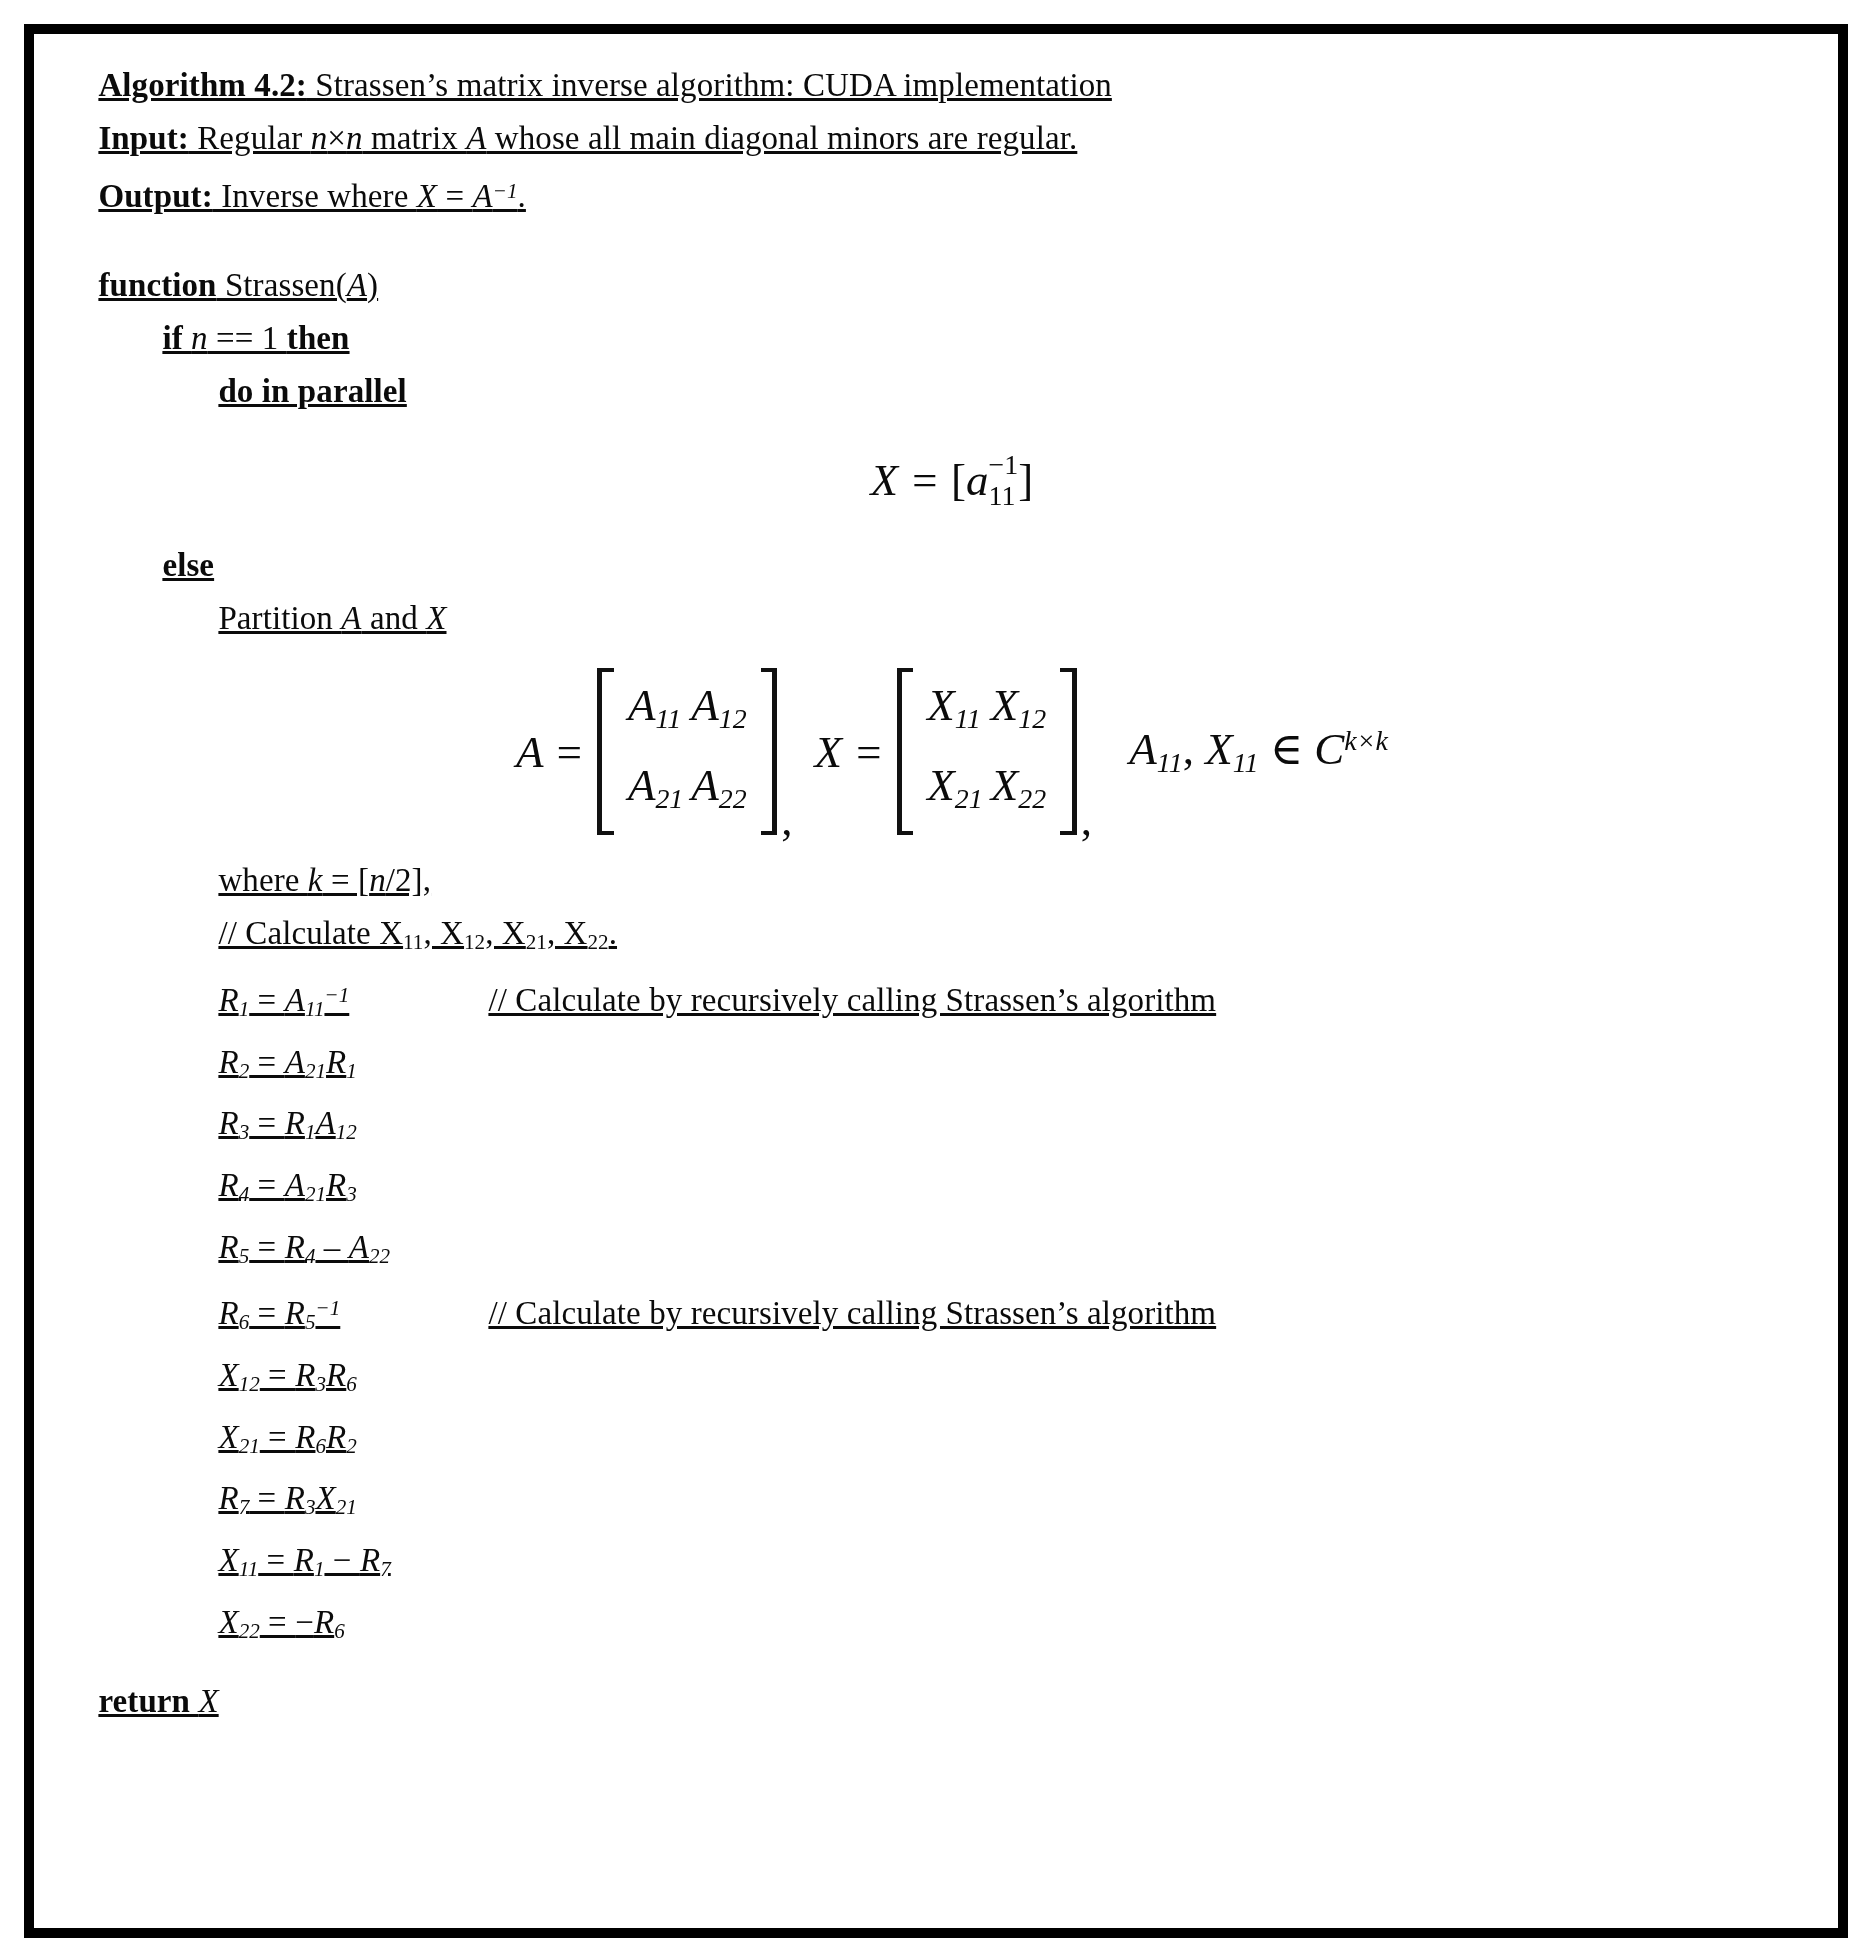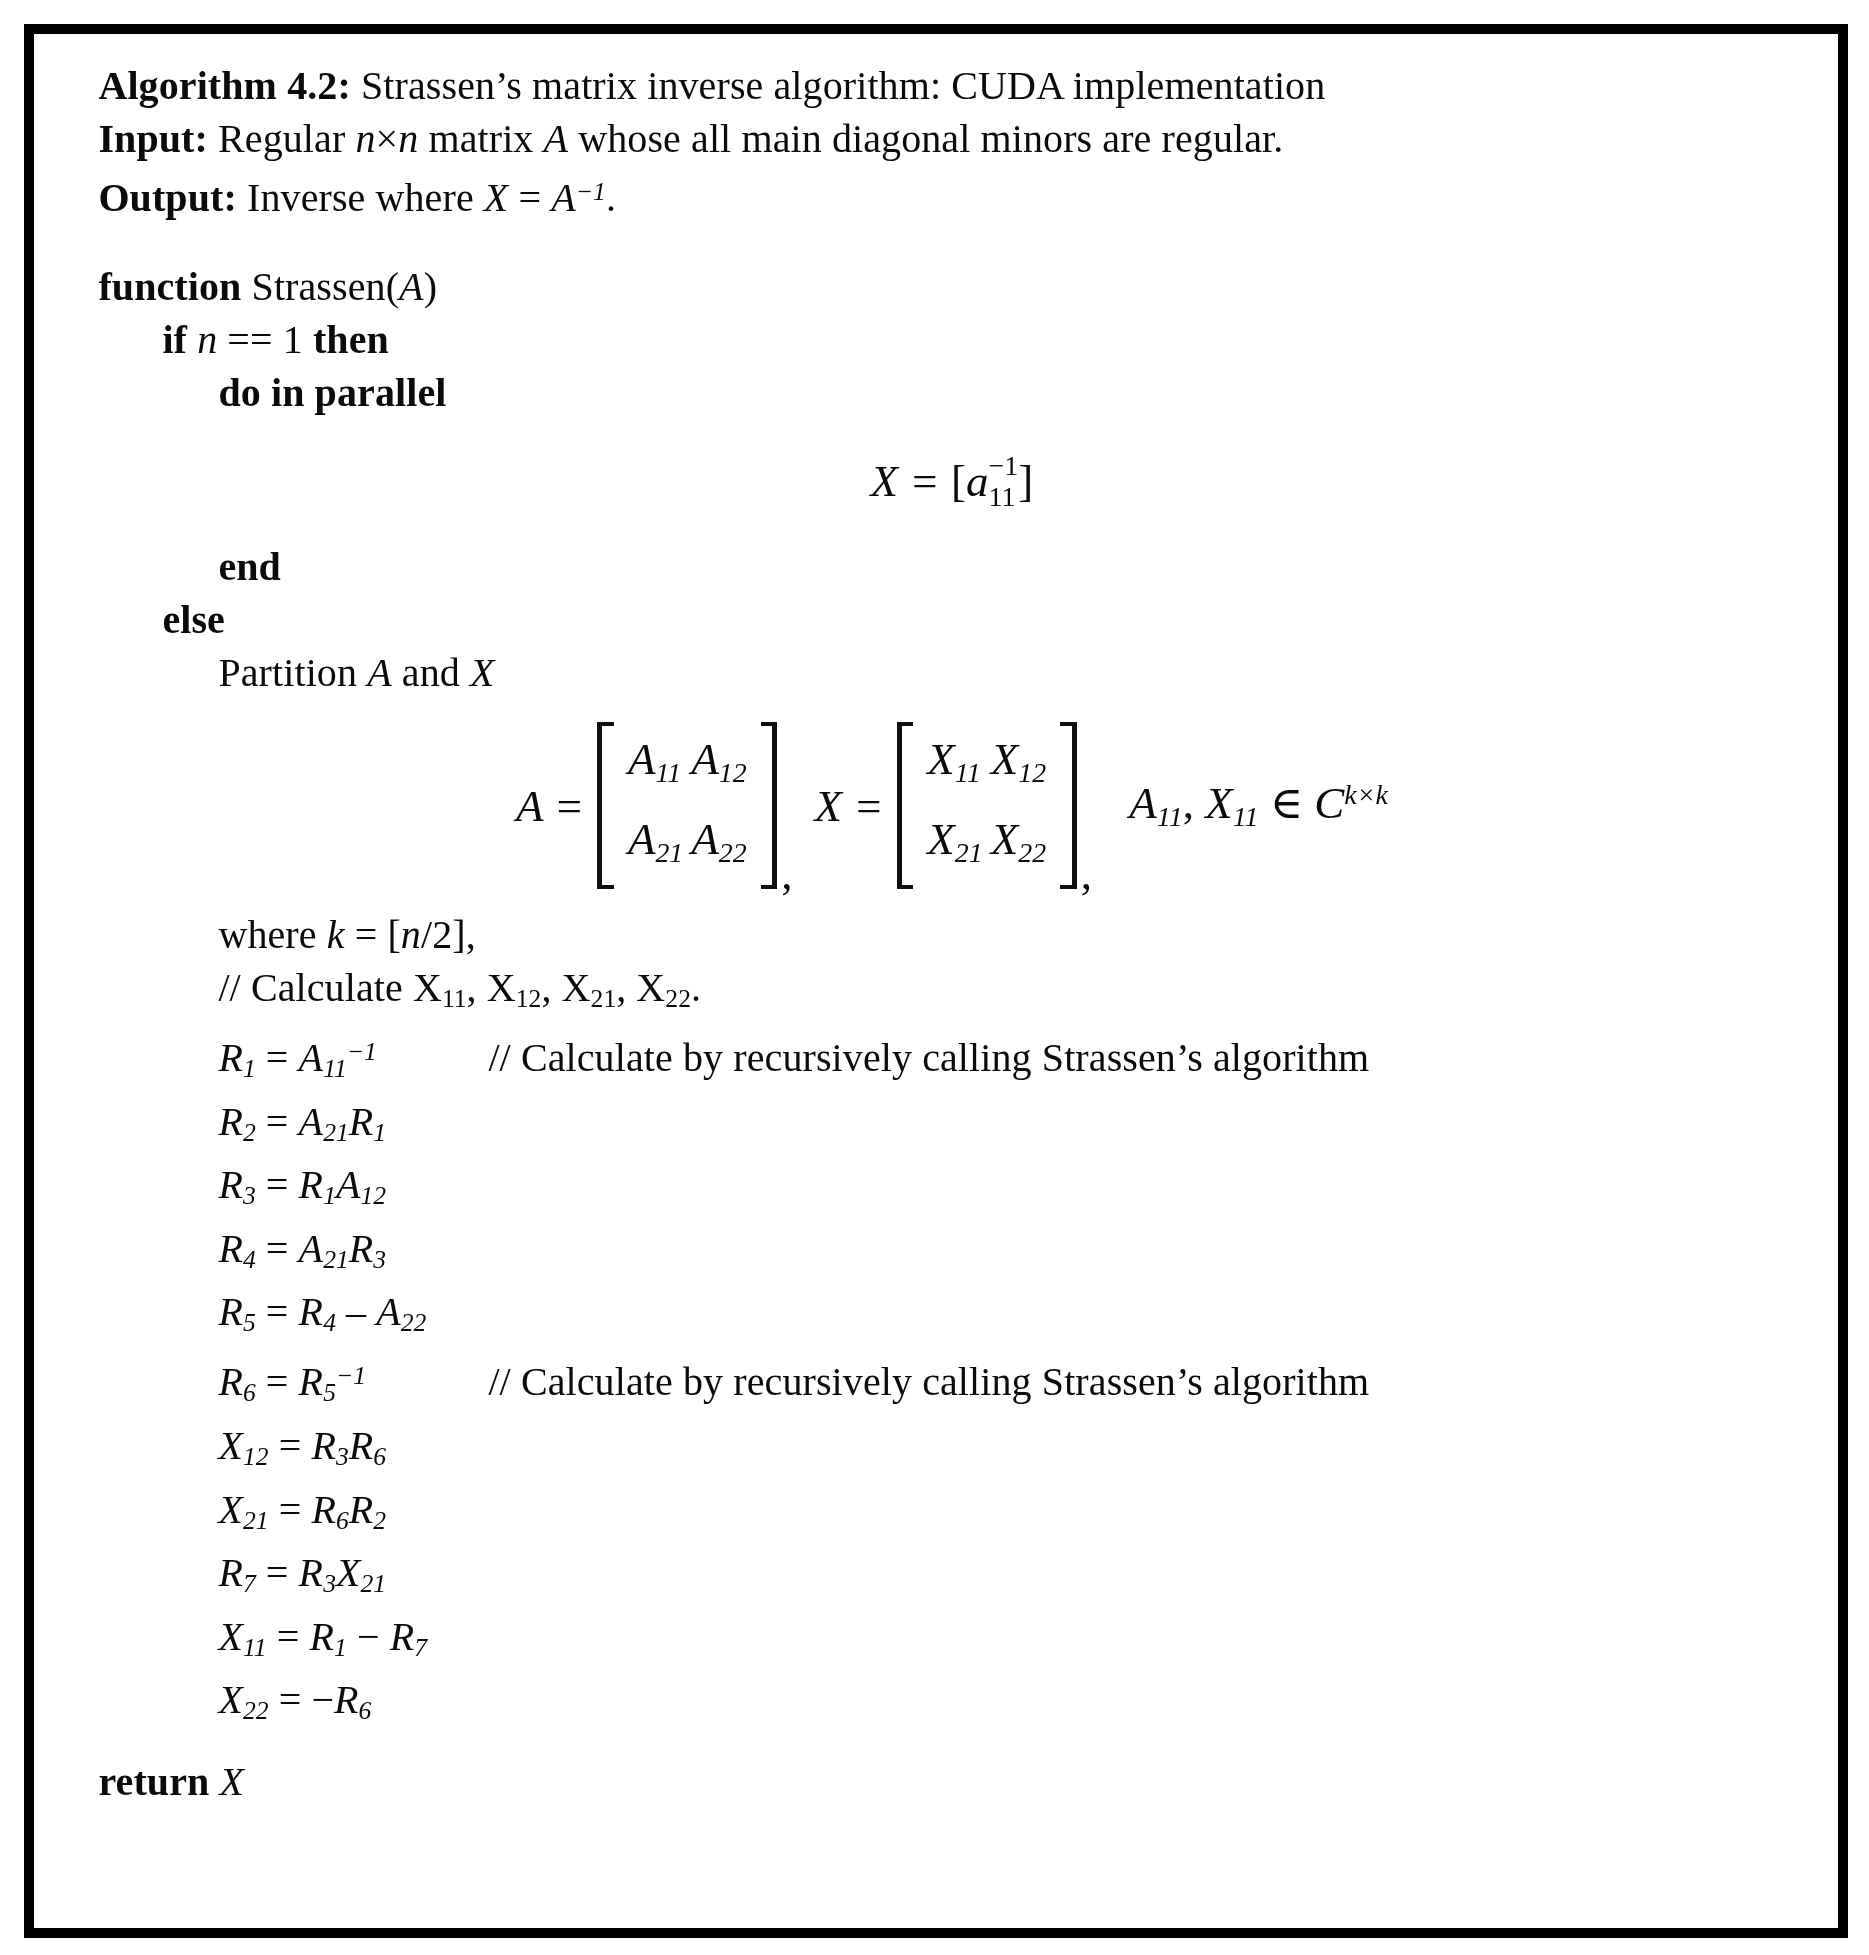--- a/index.html
+++ b/index.html
@@ -31,24 +31,25 @@
     left: 0;
     top: 0;
     right: 0;
     bottom: 0;
     padding: 24.4px 33px 13px 64px;
     box-sizing: border-box;
   }
 
   
   .line {
-    font-size: 40px;
+    font-size: 33px;
     line-height: 53px;
     white-space: pre;
     letter-spacing: 0.1px;
+    text-decoration: underline;
   }
   .bold { font-weight: bold; }
   .ital { font-style: italic; }
 
   .header-line { margin: 0 0 0 0; }
 
   .gap-block { height: 36px; }
 
   
   .ind0 { margin-left: 0px; }
@@ -194,21 +195,20 @@
     <div class="gap-block"></div>
 
     <div class="line ind0"><span class="bold">function</span><span> Strassen(</span><span class="ital">A</span><span>)</span></div>
 
     <div class="line ind1"><span class="bold">if </span><span class="ital">n</span><span> == 1 </span><span class="bold">then</span></div>
 
     <div class="line ind2 bold">do in parallel</div>
 
     <div class="display-eq display-eq-1"><span>X</span><span> = </span><span style="font-style:normal;">[</span><span>a</span><span class="stacked"><span class="sup-s">−1</span><span class="sub-s">11</span></span><span style="font-style:normal;">]</span></div>
 
-    <div class="line ind2 bold">end</div>
 
     <div class="line ind1 bold">else</div>
 
     <div class="line ind2"><span>Partition </span><span class="ital">A</span><span> and </span><span class="ital">X</span></div>
 
     <div class="display-eq display-eq-2">
       <span class="matrix-eq">
         <span class="mat-lead"><span>A</span><span> = </span></span>
         <span class="bracket left"></span>
         <span class="mat-cells">

